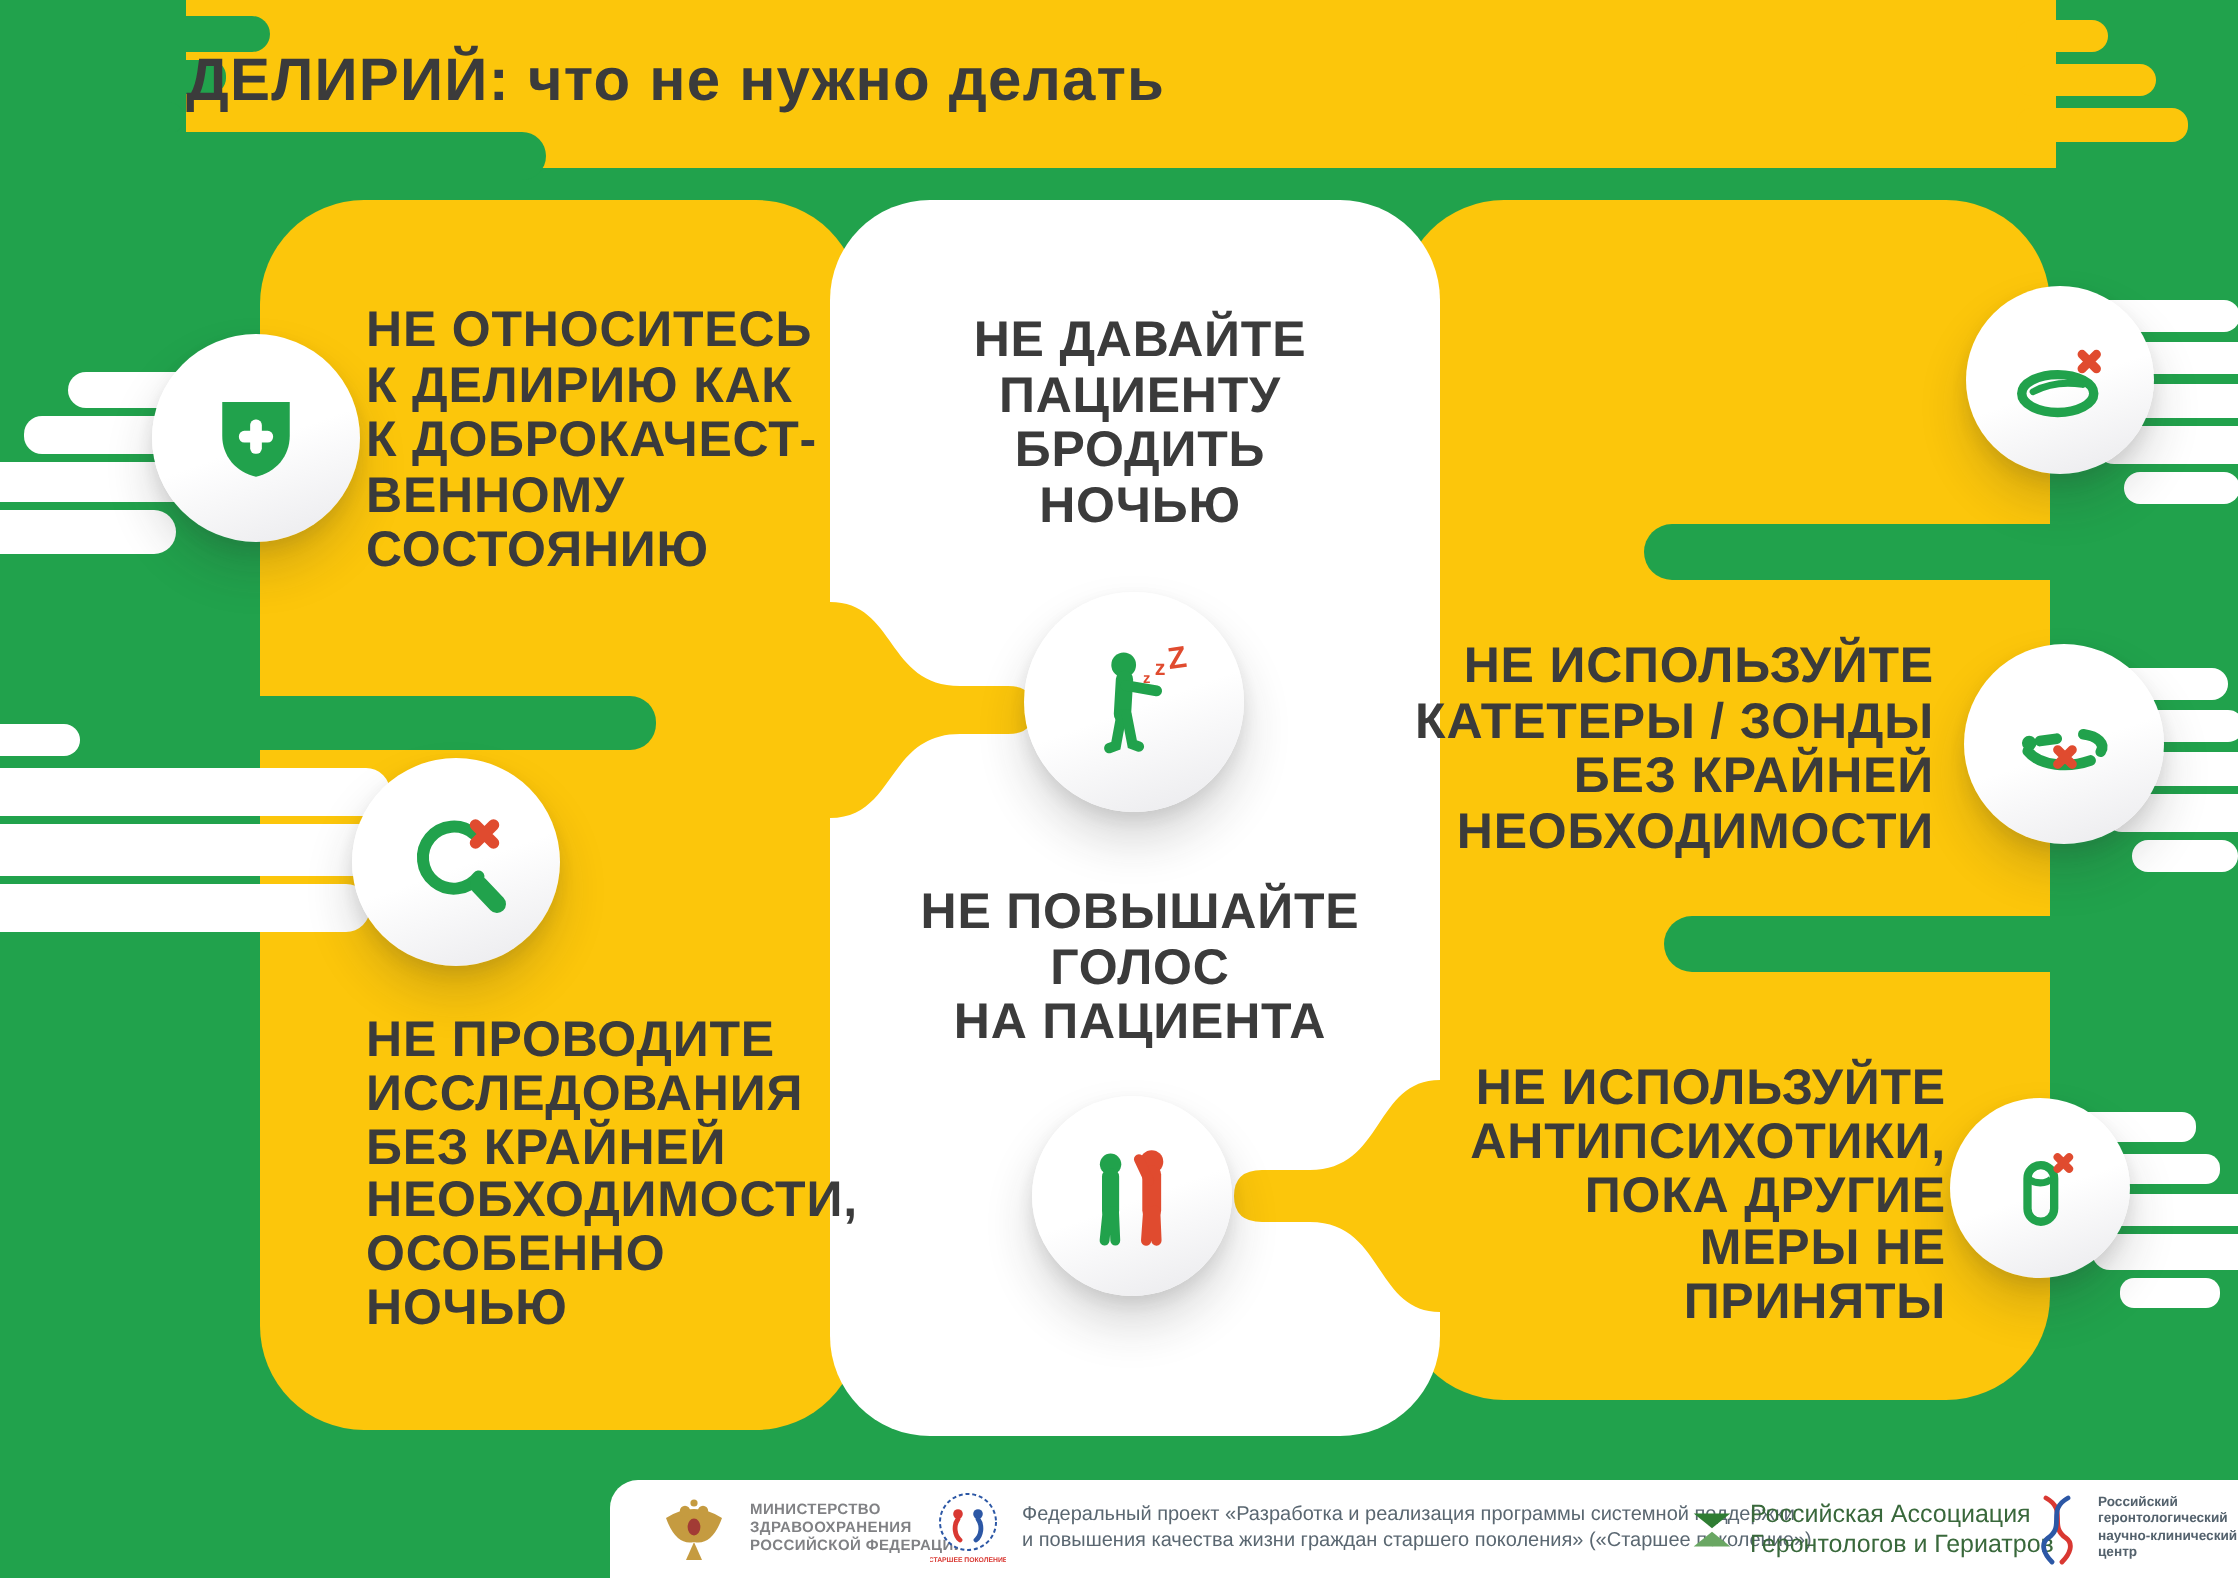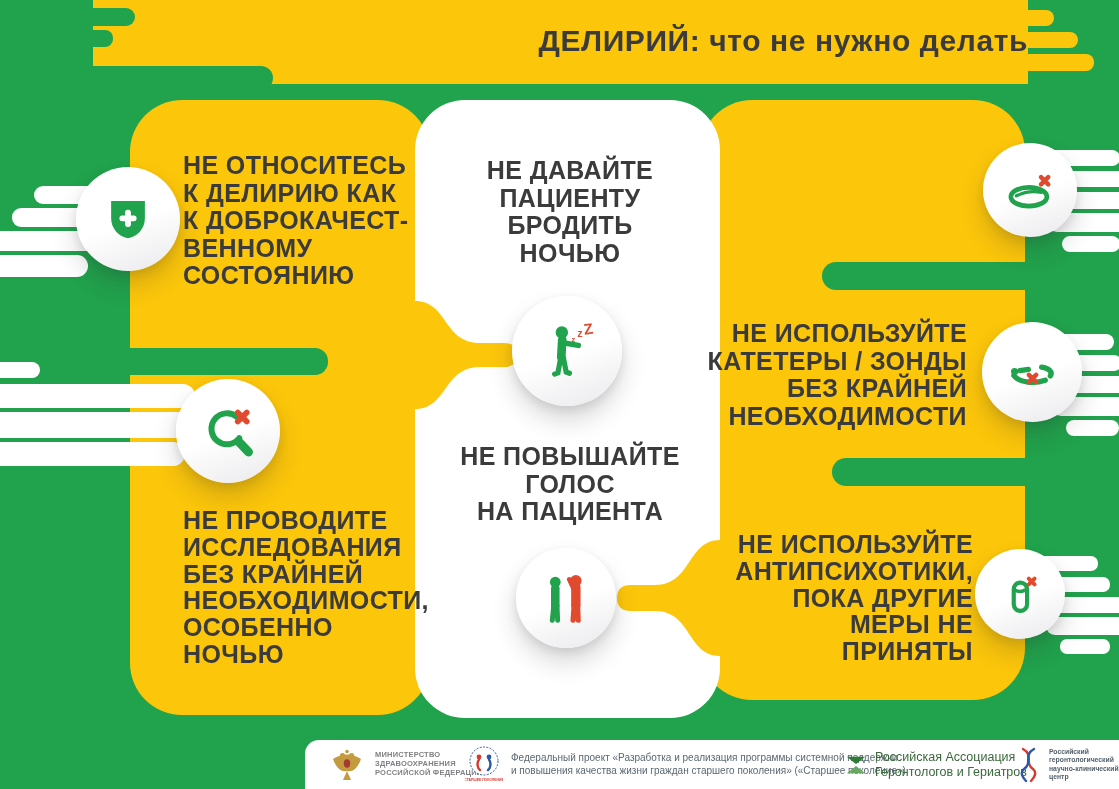--- a/index.html
+++ b/index.html
@@ -1,19 +1,19 @@
 <!DOCTYPE html>
 <html><head>
 <meta charset="utf-8">
 <style>
   html,body{margin:0;padding:0;background:#0f7a37;}
   #poster{position:relative;width:1119px;height:789px;overflow:hidden;
           font-family:"Liberation Sans",sans-serif;background:#21A24C;}
   #blobs{position:absolute;left:0;top:0;z-index:0;}
-  .title{position:absolute;left:93px;top:24px;width:935px;text-align:right;
+  .title{position:absolute;left:93px;top:24px;width:935px;text-align:left;
          font-size:30px;font-weight:bold;letter-spacing:.6px;color:#3B3B3B;z-index:3;}
   .txt{position:absolute;z-index:3;font-weight:bold;font-size:25px;line-height:27.5px;
        color:#3B3B3B;letter-spacing:.4px;white-space:pre-line;}
   .txt.ctr{text-align:center;}
   .txt.rgt{text-align:right;}
   .circle{position:absolute;z-index:2;border-radius:50%;
           background:linear-gradient(160deg,#ffffff 52%,#e9e9ec 100%);
           box-shadow:0 14px 24px rgba(40,40,40,.18),0 4px 8px rgba(40,40,40,.10);
           display:flex;align-items:center;justify-content:center;}
   .footer{position:absolute;left:305px;top:740px;width:814px;height:49px;background:#ffffff;

